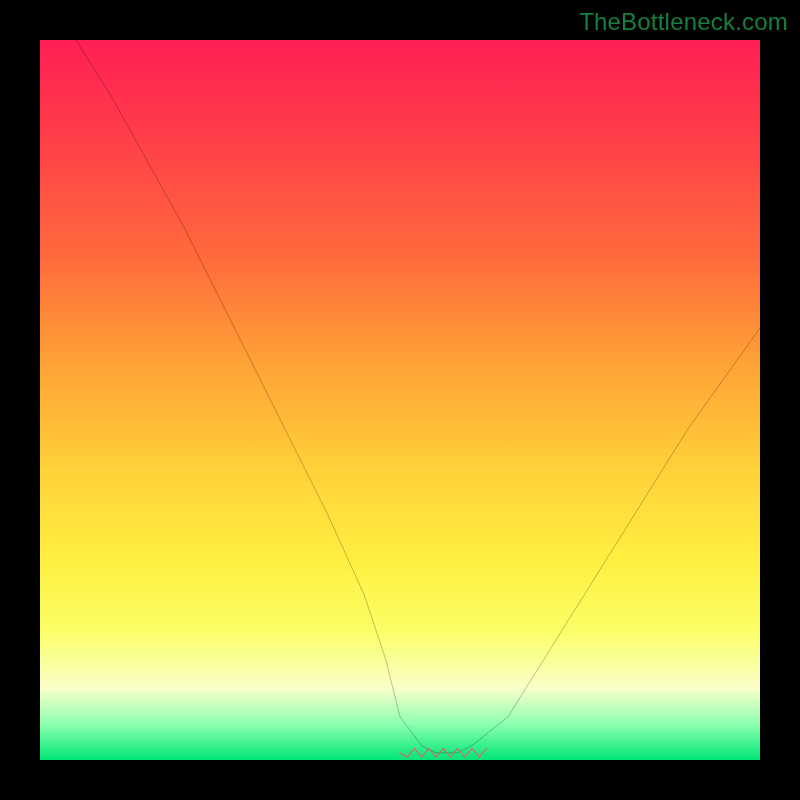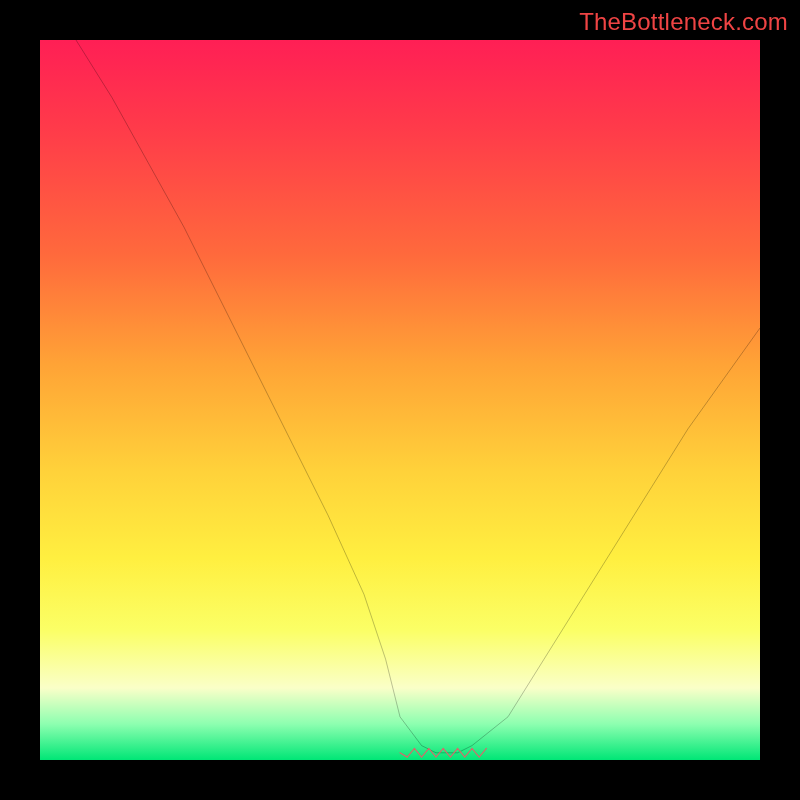--- a/index.html
+++ b/index.html
@@ -45,21 +45,21 @@
       #fbff66 82%,
       #faffc8 90%,
       #8dffb0 95%,
       #00e676 100%
     );
   }
   .watermark {
     position: absolute;
     top: 8px;
     right: 12px;
-    color: #ef4444;
+    color: #15803d;
     font-size: 24px;
     font-weight: 400;
     letter-spacing: 0.2px;
     user-select: none;
   }
   svg.curve {
     position: absolute;
     top: 0;
     left: 0;
     width: 100%;

